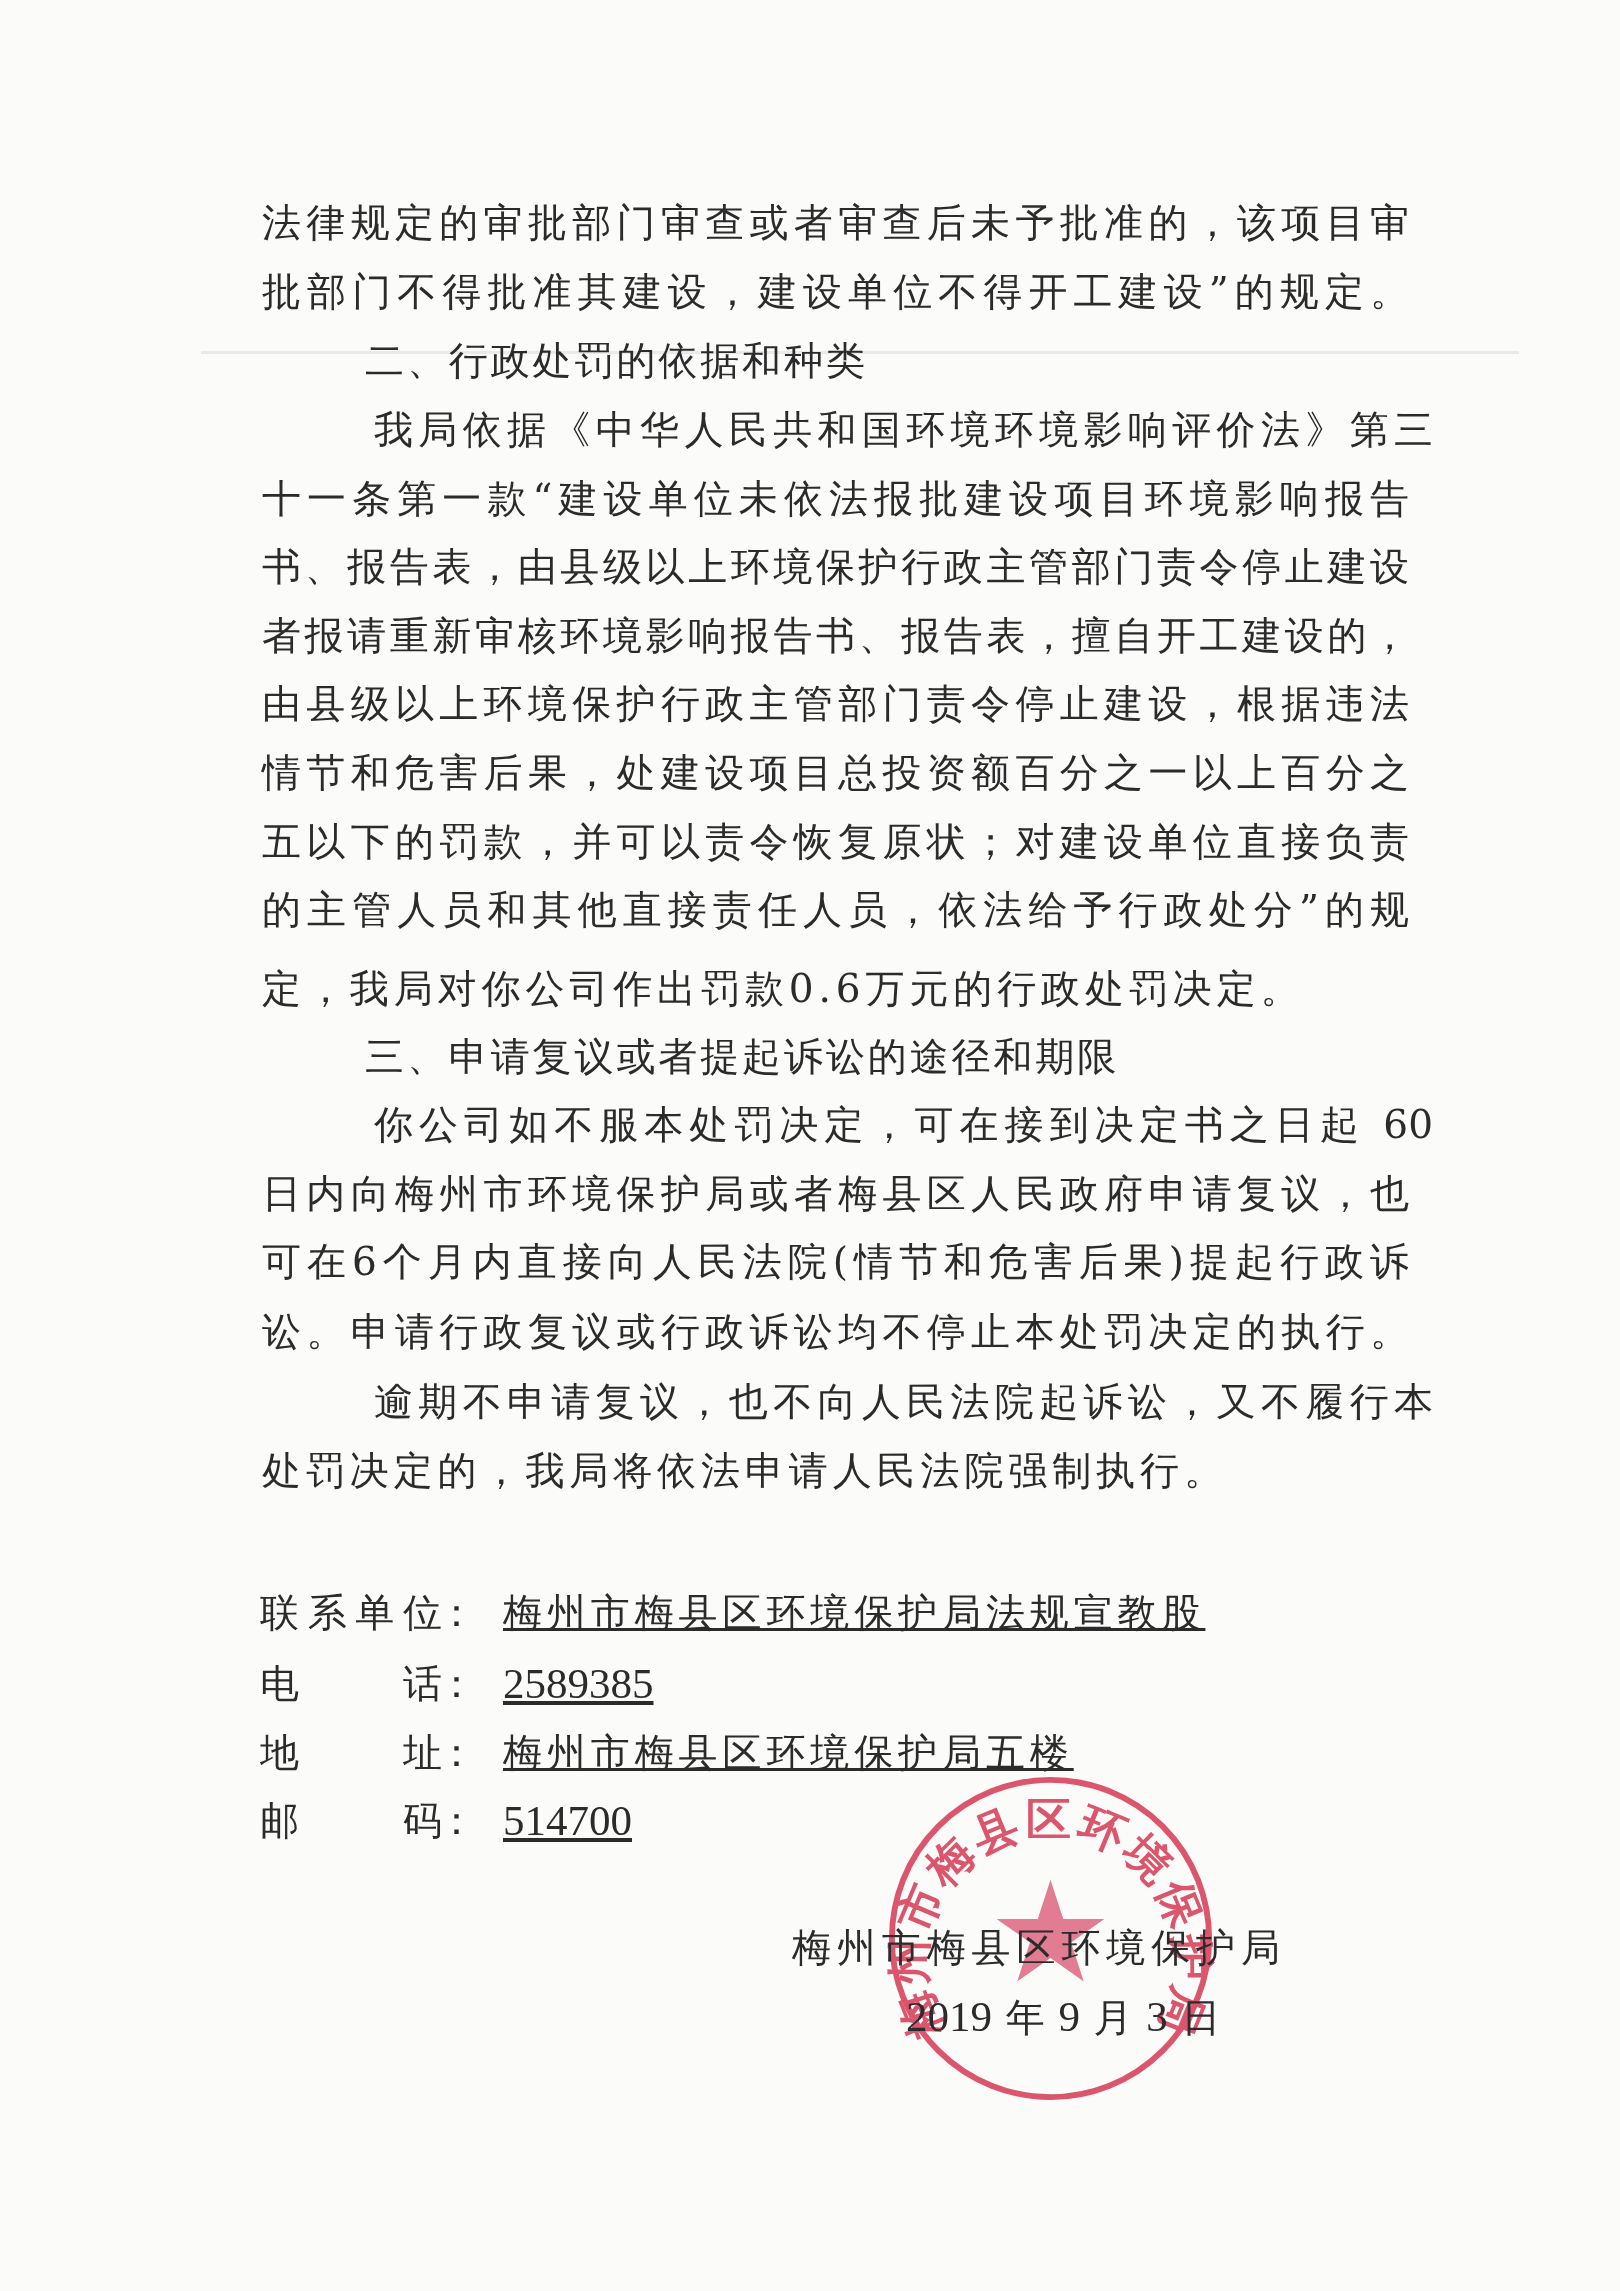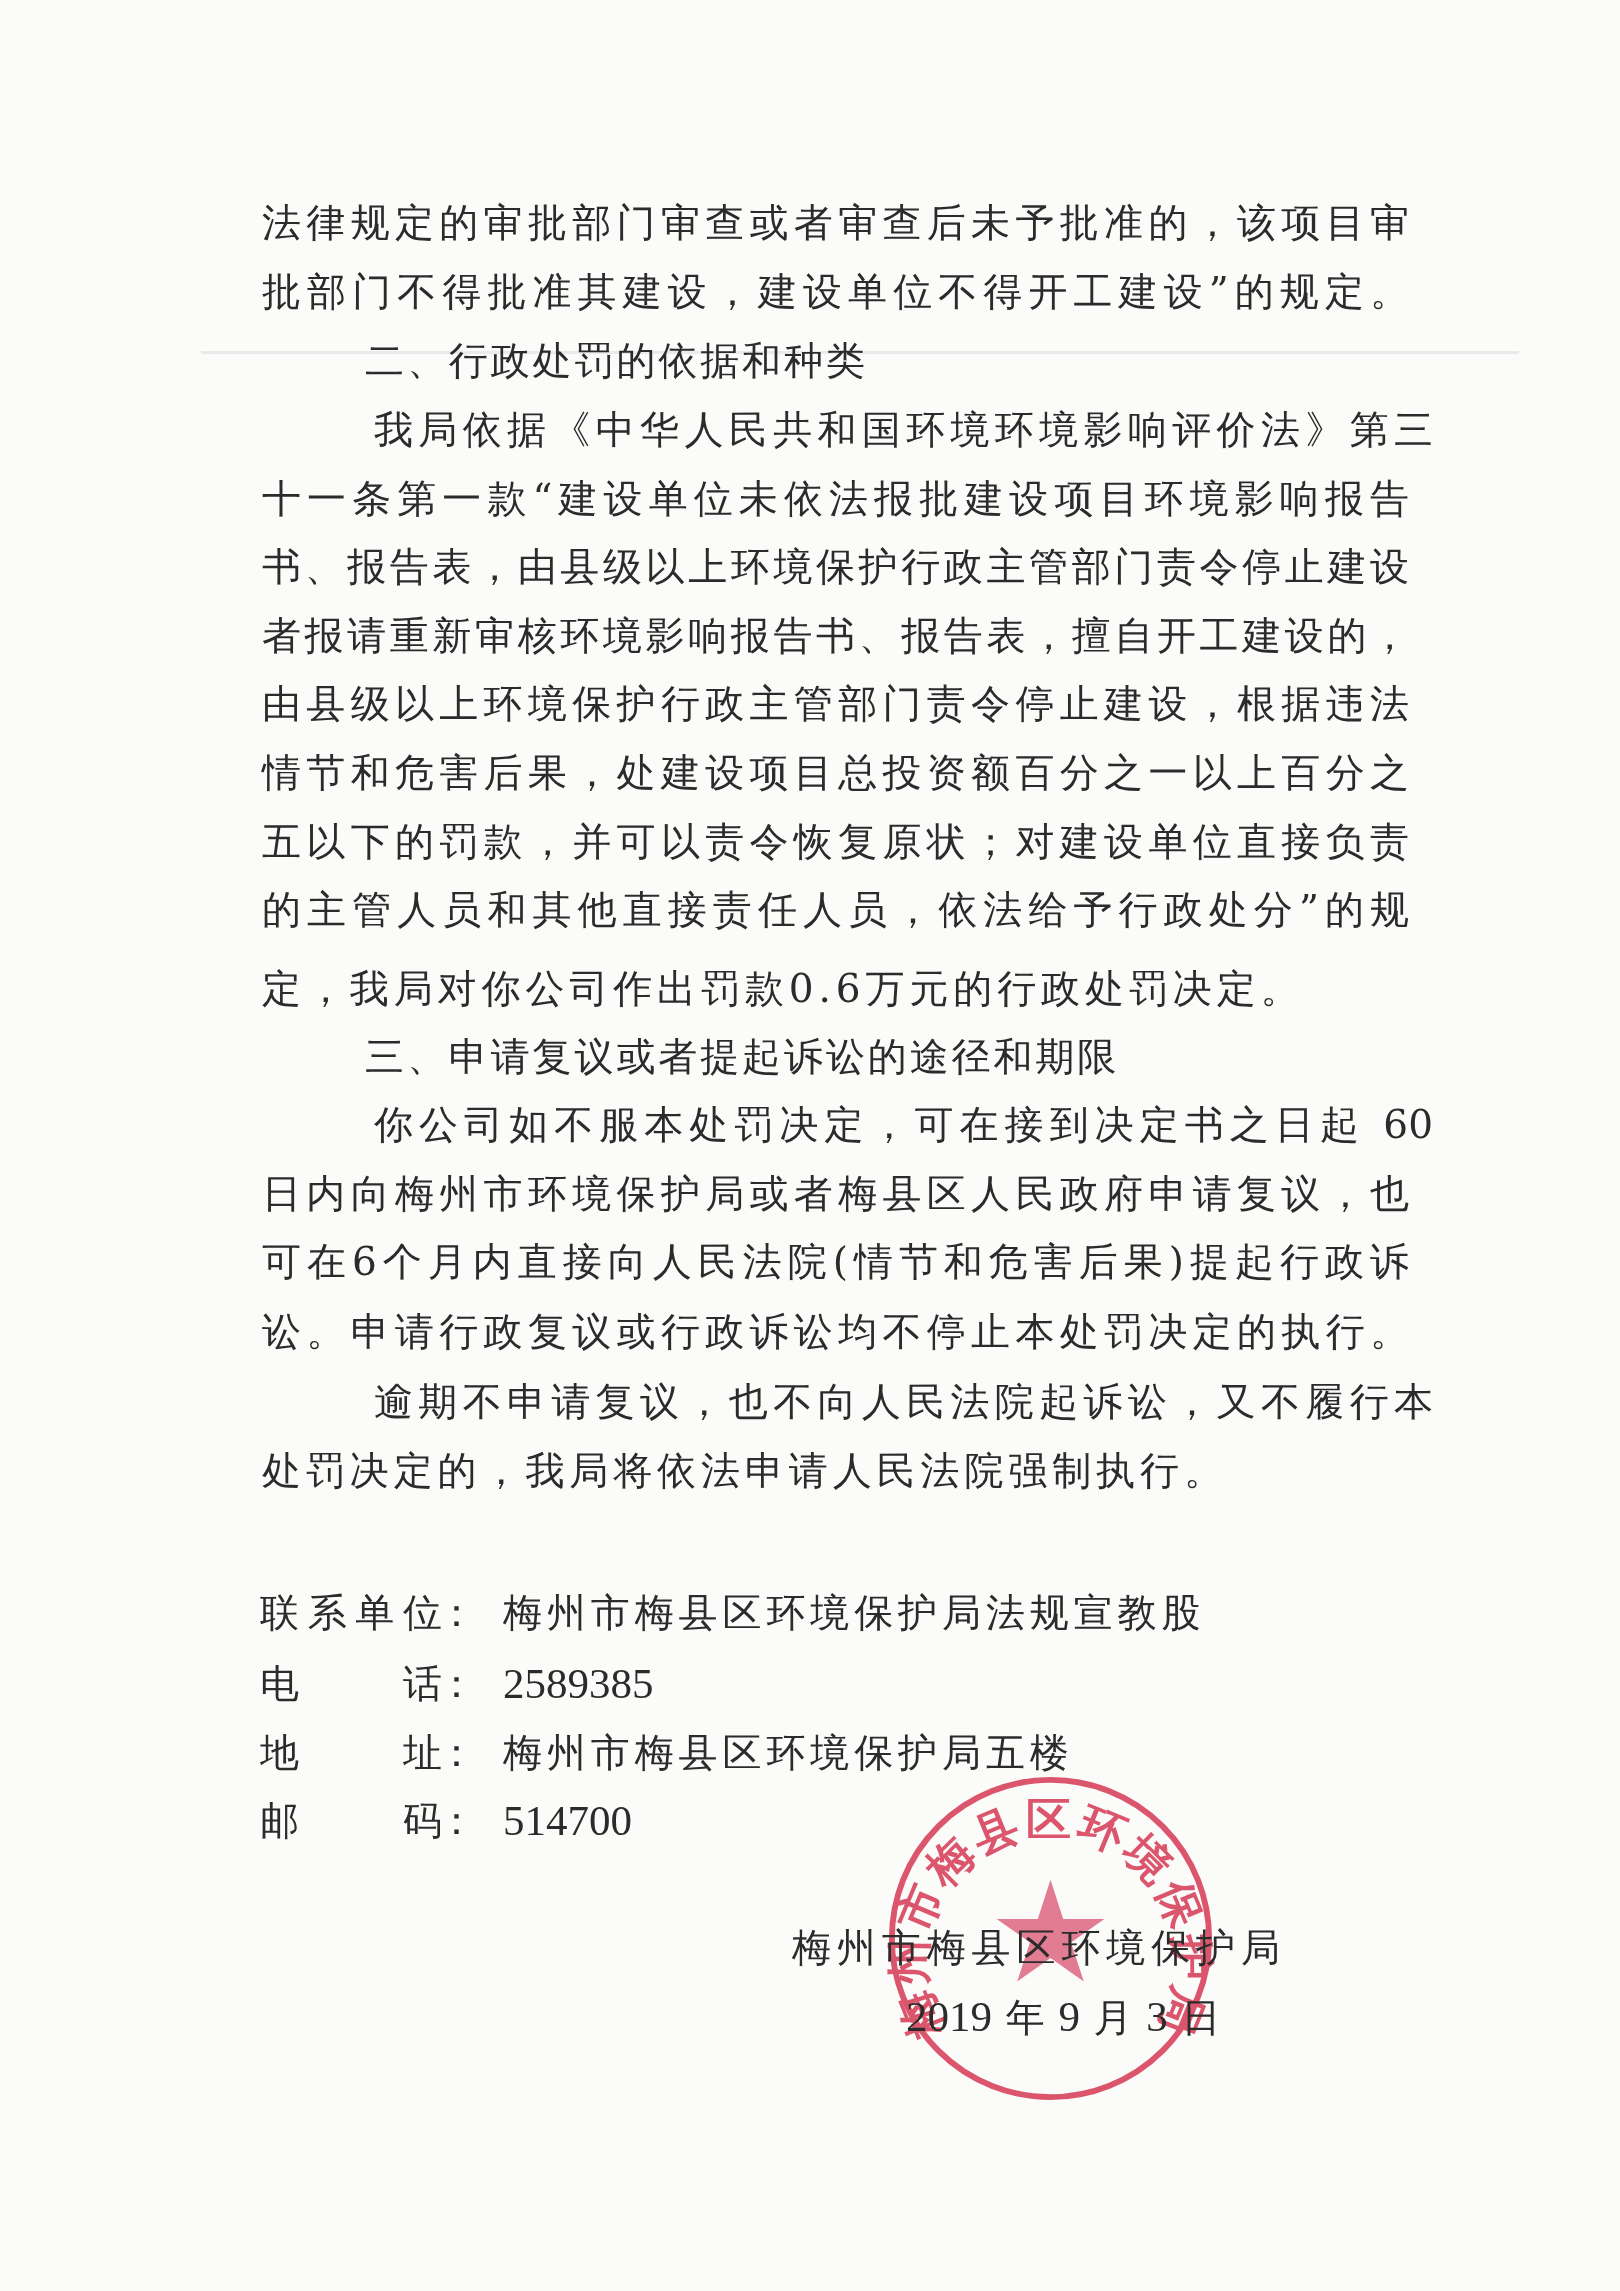--- a/index.html
+++ b/index.html
@@ -22,21 +22,21 @@
     text-align: justify; text-align-last: justify;
     letter-spacing: 0;
   }
   .line.last { text-align-last: left; letter-spacing: 4.9px; }
   .line.indent { left: 350px; width: 1059px; margin-left: 24px; }
   .heading { font-family: "DejaVu Sans", sans-serif; font-size: 39px; letter-spacing: 2.9px; text-align-last: left; }
   .heading.bold { font-weight: normal; }
   .contact-row { position: absolute; left: 260px; height: 59px; font-size: 39px; line-height: 59px; white-space: nowrap; }
   .contact-label-wrap { position: absolute; left: 0; top: 0; width: 182px; text-align: justify; text-align-last: justify; }
   .contact-colon { position: absolute; left: 177px; top: 0; }
-  .contact-value { position: absolute; left: 243px; top: 0; letter-spacing: 4.9px; }
+  .contact-value { position: absolute; left: 243px; top: 0; letter-spacing: 4.9px; text-decoration: underline; }
   .contact-value.num { font-family: "Liberation Serif", serif; font-size: 43px; letter-spacing: 0; }
   .signature {
     position: absolute; left: 792px; top: 1918px;
     font-size: 39px; line-height: 59px; letter-spacing: 5.9px; white-space: nowrap; z-index: 3;
   }
   .date {
     position: absolute; left: 906px; top: 1977px;
     font-size: 39px; line-height: 79px; white-space: nowrap; z-index: 3; text-align: right;
   }
   .date .num { font-family: "Liberation Serif", serif; font-size: 43px; }

